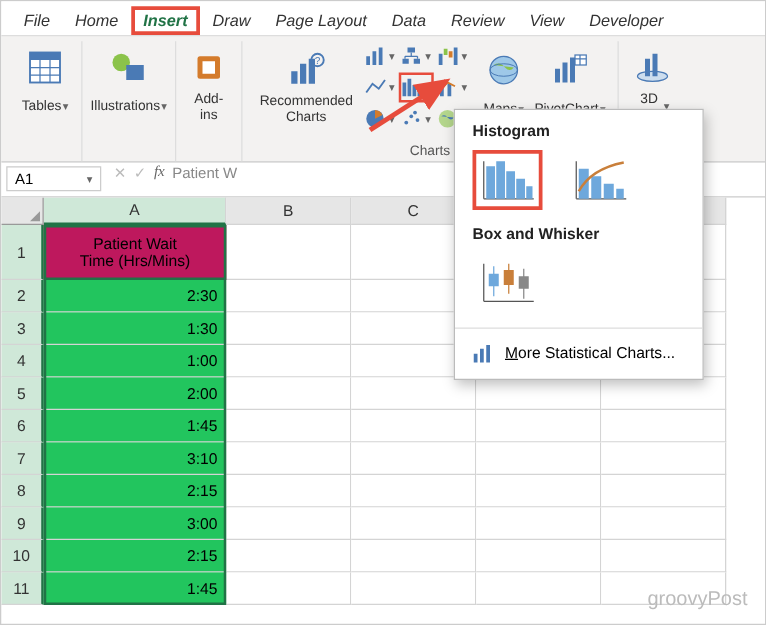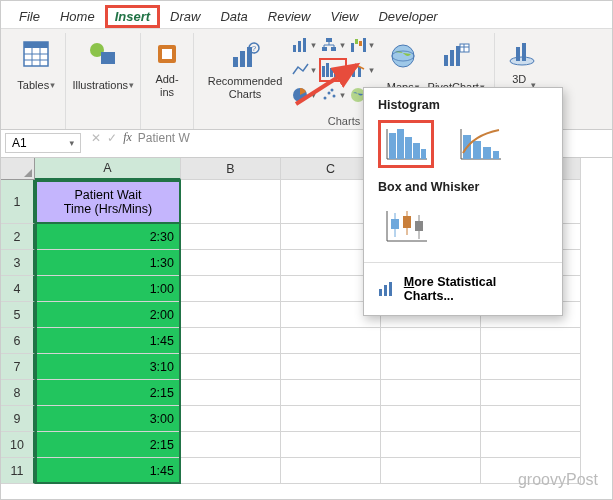--- a/index.html
+++ b/index.html
@@ -40,43 +40,44 @@
   .colhead.sel { background: #cfe8d8; border-bottom: 2px solid #217346; }
   .rowhead.sel { background: #cfe8d8; border-right: 2px solid #217346; }
   .row { display: flex; }
   .cell { height: 26px; padding: 0 6px; background: #fff; justify-content: flex-end; }
   .cell.head { justify-content: center; text-align: center; font-size: 12.5px; line-height: 1.15; background:#c9c9c9; }
   .cell.selrange { background: #22c55e; }
   .row1 .cell.colA { height: 44px; }
   .row1 .rowhead { height: 44px; }
   .row1 .cell { height:44px;}
   .selborder { position: absolute; border: 2px solid #217346; pointer-events: none; }
-  .activecell { position:absolute; border:2px solid #217346; background:#c4b5fd; pointer-events:none; display:flex; align-items:center; justify-content:center; font-size:12.5px; text-align:center; line-height:1.15; }
+  .activecell { position:absolute; border:2px solid #217346; background:#be185d; pointer-events:none; display:flex; align-items:center; justify-content:center; font-size:12.5px; text-align:center; line-height:1.15; }
 
   .dropdown { position: absolute; background: #fff; border: 1px solid #bbb; box-shadow: 2px 4px 10px rgba(0,0,0,0.25); font-size: 12.5px; padding: 10px 14px 6px 14px; width: 200px; z-index: 50; }
   .dropdown h4 { font-size: 12.5px; font-weight: 600; margin-bottom: 8px; color:#222; }
   .dd-row { display: flex; gap: 18px; margin-bottom: 12px; align-items:center; }
   .dd-item { width: 56px; height: 48px; display: flex; align-items: center; justify-content: center; cursor: pointer; }
   .dd-item.highlight { border: 3px solid #e74c3c; }
   .dd-sep { border: none; border-top: 1px solid #ddd; margin: 6px -14px; }
-  .dd-more { display:flex; align-items:center; gap:8px; padding:6px 0; cursor:pointer;font-weight:bold; }
+  .dd-more { display:flex; align-items:flex-start; gap:8px; padding:6px 0; cursor:pointer; }
   .dd-more span.underline { text-decoration: underline; }
 
   .arrow-annot { position:absolute; z-index:60; pointer-events:none; }
 
   .watermark { position: absolute; right: 14px; bottom: 10px; font-size: 16px; color: #bbb; z-index:70; }
 </style>
 </head>
 <body>
 
 <div class="ribbon-tabs">
   <div class="ribbon-tab">File</div>
   <div class="ribbon-tab">Home</div>
   <div class="ribbon-tab active highlight">Insert</div>
   <div class="ribbon-tab">Draw</div>
+  <div class="ribbon-tab">Page Layout</div>
   <div class="ribbon-tab">Data</div>
   <div class="ribbon-tab">Review</div>
   <div class="ribbon-tab">View</div>
   <div class="ribbon-tab">Developer</div>
 </div>
 
 <div class="ribbon-body">
   <div class="ribbon-group">
     <div class="big-btn">
       <span class="icon-slot">

